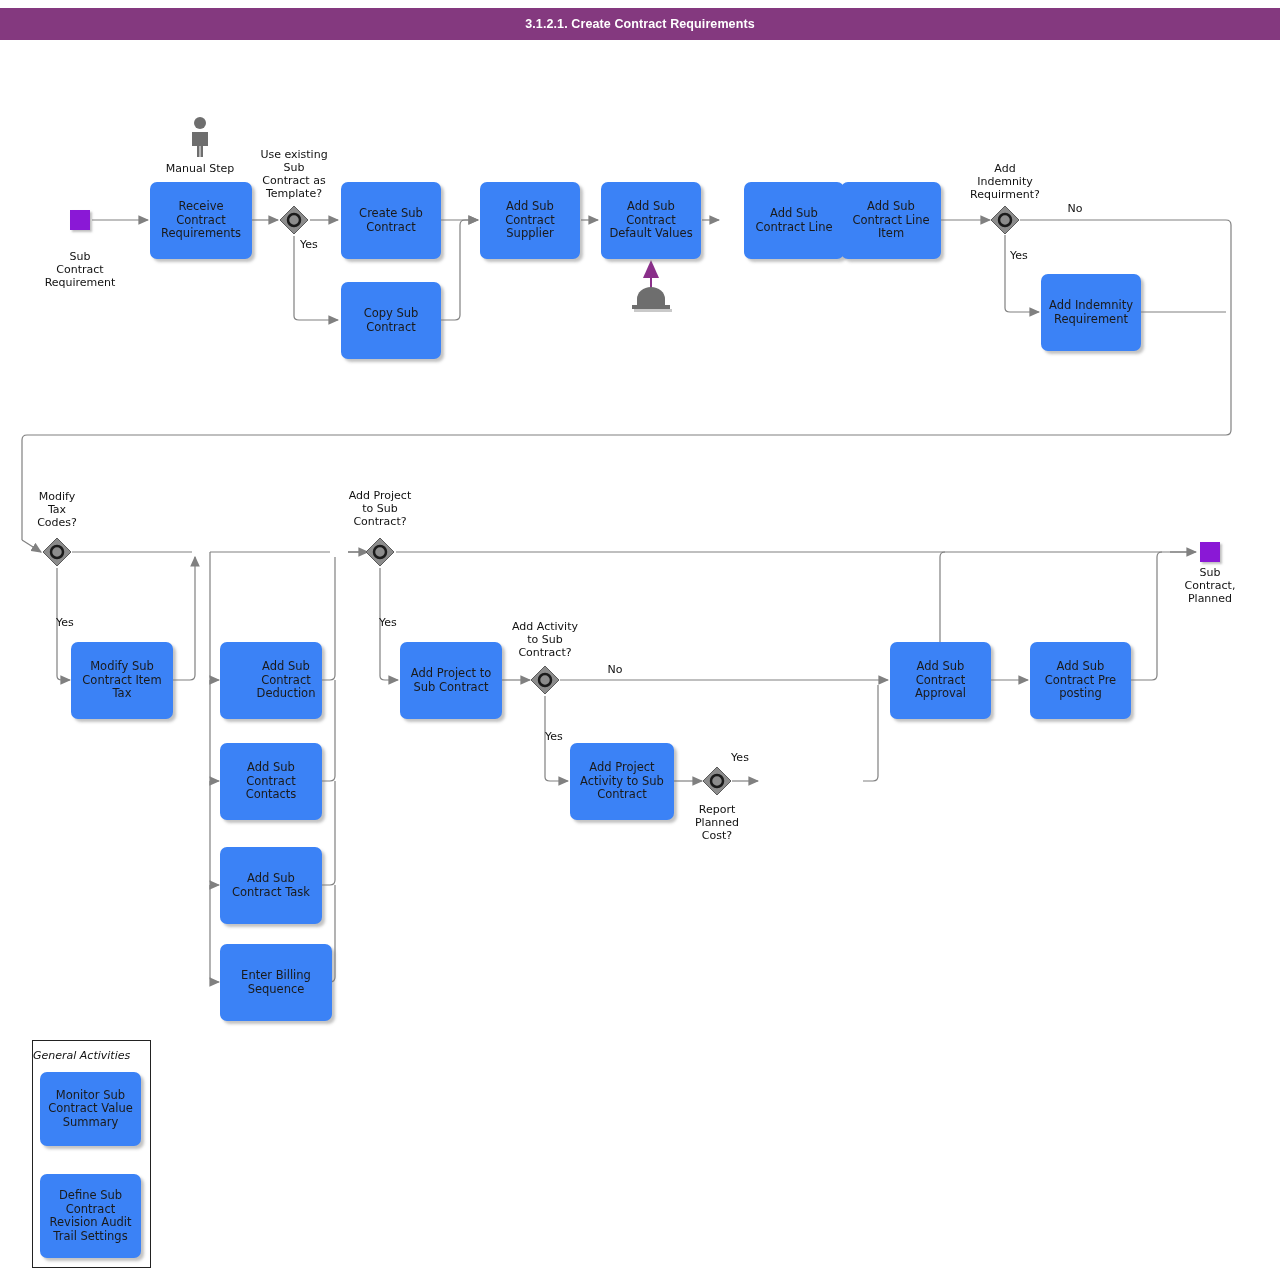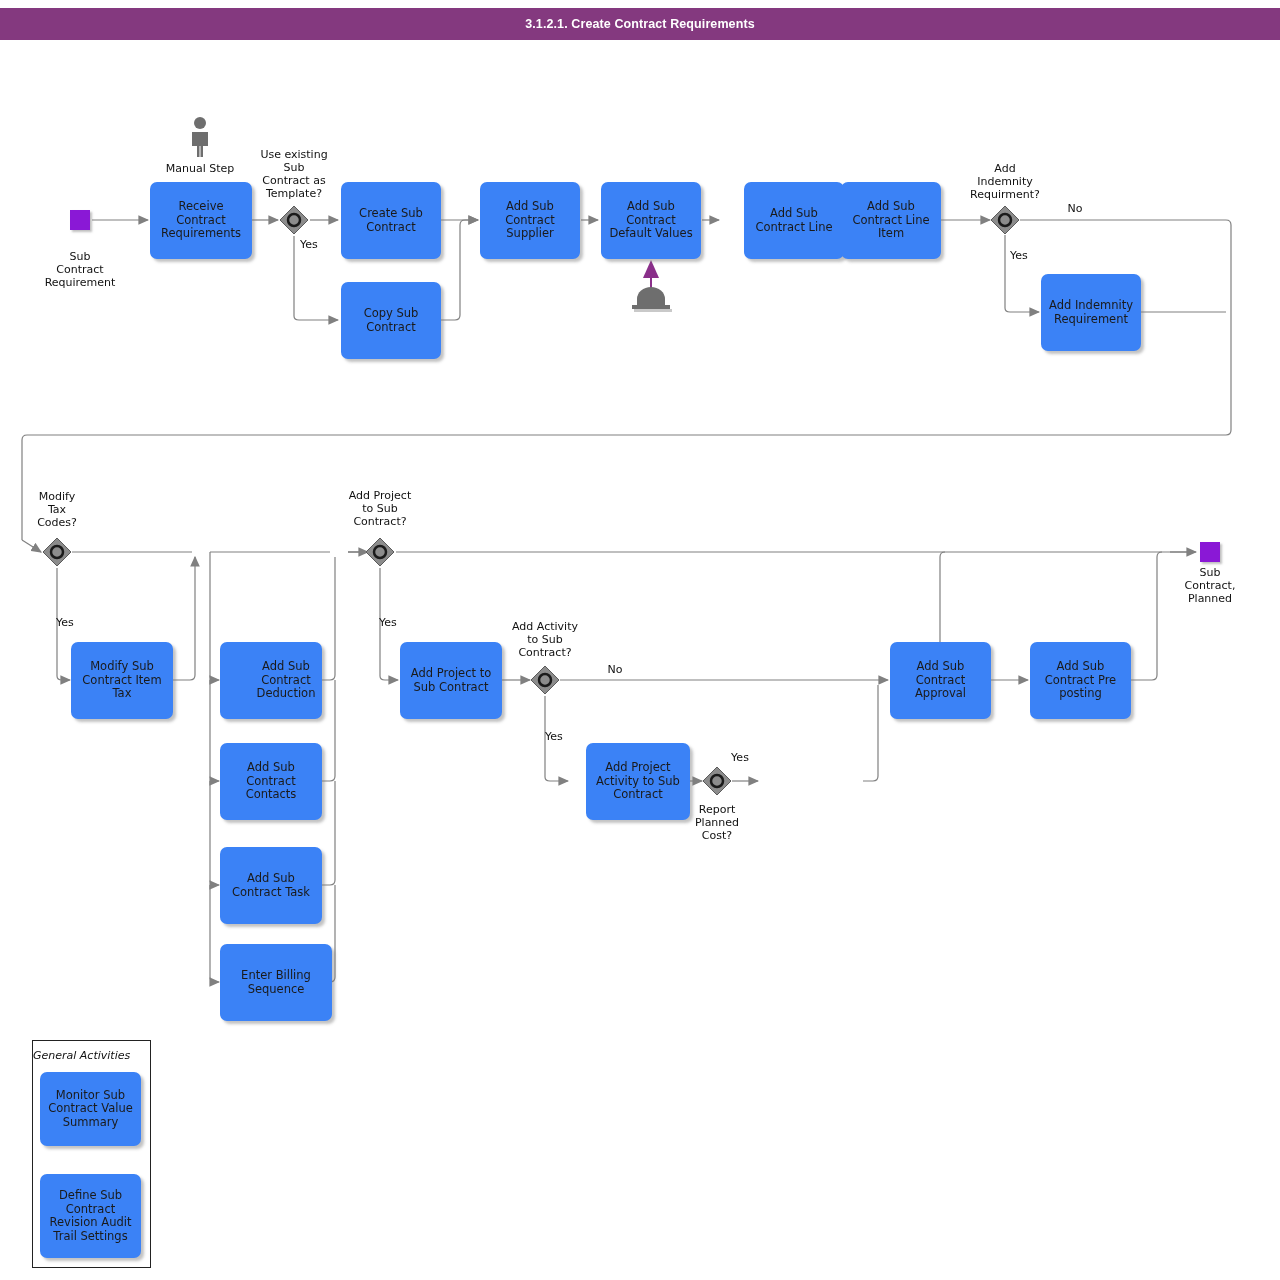--- a/index.html
+++ b/index.html
@@ -350,21 +350,21 @@
 Contract?</div>
   <div class="gw" style="left:530px; top:665px;">
     <svg width="30" height="30" viewBox="0 0 30 30">
       <polygon points="15,1 29,15 15,29 1,15" fill="#8c8c8c" stroke="#5a5a5a" stroke-width="1"></polygon>
       <circle cx="15" cy="15" r="6" fill="none" stroke="#1a1a1a" stroke-width="2.5"></circle>
     </svg>
   </div>
   <div class="lbl" style="left:597px; top:663px; width:36px;">No</div>
   <div class="lbl" style="left:545px; top:730px; width:30px; text-align:left;">Yes</div>
 
-  <div class="task" style="left:570px; top:743px; width:104px; height:77px;margin-left:16px;">
+  <div class="task" style="left:570px; top:743px; width:104px; height:77px;">
     <span>Add Project
 Activity to Sub
 Contract</span>
   </div>
 
   <div class="gw" style="left:702px; top:766px;">
     <svg width="30" height="30" viewBox="0 0 30 30">
       <polygon points="15,1 29,15 15,29 1,15" fill="#8c8c8c" stroke="#5a5a5a" stroke-width="1"></polygon>
       <circle cx="15" cy="15" r="6" fill="none" stroke="#1a1a1a" stroke-width="2.5"></circle>
     </svg>

